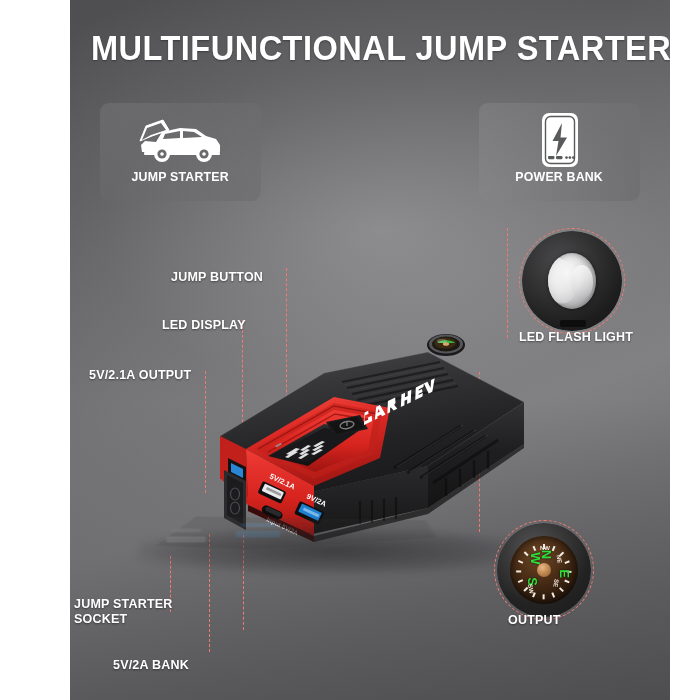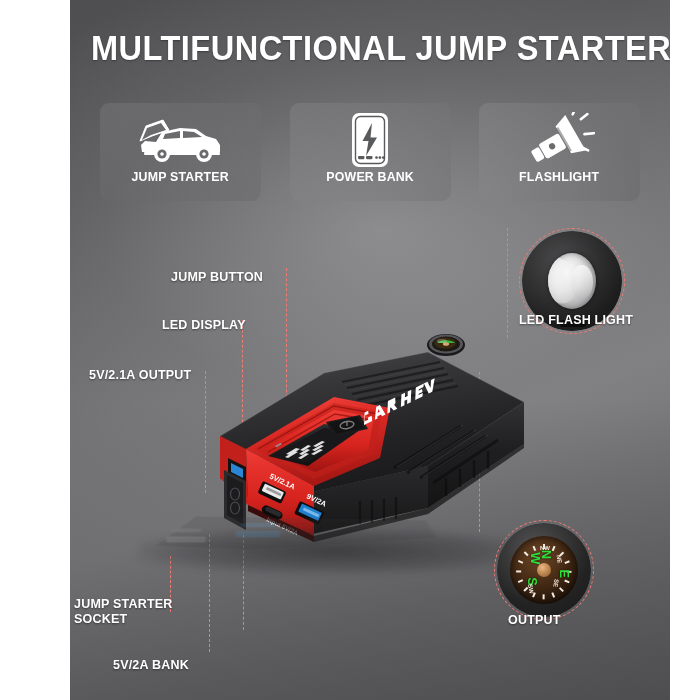--- a/index.html
+++ b/index.html
@@ -331,41 +331,20 @@
           <rect x="11" y="45" width="6.5" height="3.2" rx="1.1" fill="#595a5c"></rect>
           <rect x="19" y="45" width="6.5" height="3.2" rx="1.1" fill="#595a5c"></rect>
           <circle cx="29.5" cy="46.6" r="1.35" fill="#595a5c"></circle>
           <circle cx="32.9" cy="46.6" r="1.35" fill="#595a5c"></circle>
           <circle cx="36.3" cy="46.6" r="1.35" fill="#595a5c"></circle>
         </svg>
       </div>
       <div class="card-label">POWER BANK</div>
     </div>
 
-    <div class="card">
-      <div class="card-icon">
-        <svg width="74" height="56" viewBox="0 0 74 56">
-          <g fill="#ffffff">
-            <g transform="rotate(-30 37 28)">
-              <rect x="6" y="23" width="9" height="13" rx="2"></rect>
-              <rect x="16" y="21" width="23" height="17" rx="2.5"></rect>
-              <path d="M40 14 L54 9 L54 50 L40 45 Z"></path>
-              <circle cx="27" cy="29.5" r="3.1" fill="#6b6b6d"></circle>
-              <rect x="39" y="16" width="3" height="27" fill="#6b6b6d" opacity="0.55"></rect>
-            </g>
-
-            <rect x="56" y="7" width="11" height="2.6" rx="1.3" transform="rotate(-38 56 7)"></rect>
-            <rect x="60" y="21" width="12" height="2.6" rx="1.3" transform="rotate(-6 60 21)"></rect>
-            <rect x="57" y="33" width="11" height="2.6" rx="1.3" transform="rotate(26 57 33)"></rect>
-            <rect x="48" y="3" width="10" height="2.6" rx="1.3" transform="rotate(-66 48 3)"></rect>
-          </g>
-        </svg>
-      </div>
-      <div class="card-label">FLASHLIGHT</div>
-    </div>
 
   </div>
 
   <div class="leader" style="left:286px; top:268px; height:160px;"></div>
   <div class="leader" style="left:242px; top:320px; height:112px;"></div>
   <div class="leader" style="left:205px; top:371px; height:122px;"></div>
   <div class="leader" style="left:507px; top:228px; height:110px;"></div>
   <div class="leader" style="left:170px; top:556px; height:56px;"></div>
   <div class="leader" style="left:209px; top:534px; height:118px;"></div>
   <div class="leader" style="left:243px; top:535px; height:95px;"></div>
@@ -606,21 +585,21 @@
       </div>
     </div>
   </div>
 
   <div class="label" style="left:171px; top:270px;">JUMP BUTTON</div>
 
   <div class="label" style="left:162px; top:318px;">LED DISPLAY</div>
 
   <div class="label" style="left:89px; top:368px;text-align:center;">5V/2.1A OUTPUT</div>
 
-  <div class="label" style="left:519px; top:313px;">LED FLASH LIGHT</div>
+  <div class="label" style="left:519px; top:330px;">LED FLASH LIGHT</div>
 
   <div class="label" style="left:74px; top:597px;">
     <div>JUMP STARTER</div>
     <div>SOCKET</div>
   </div>
 
   <div class="label" style="left:113px; top:658px;">5V/2A BANK</div>
 
 
   <div class="label" style="left:508px; top:613px;">OUTPUT</div>

